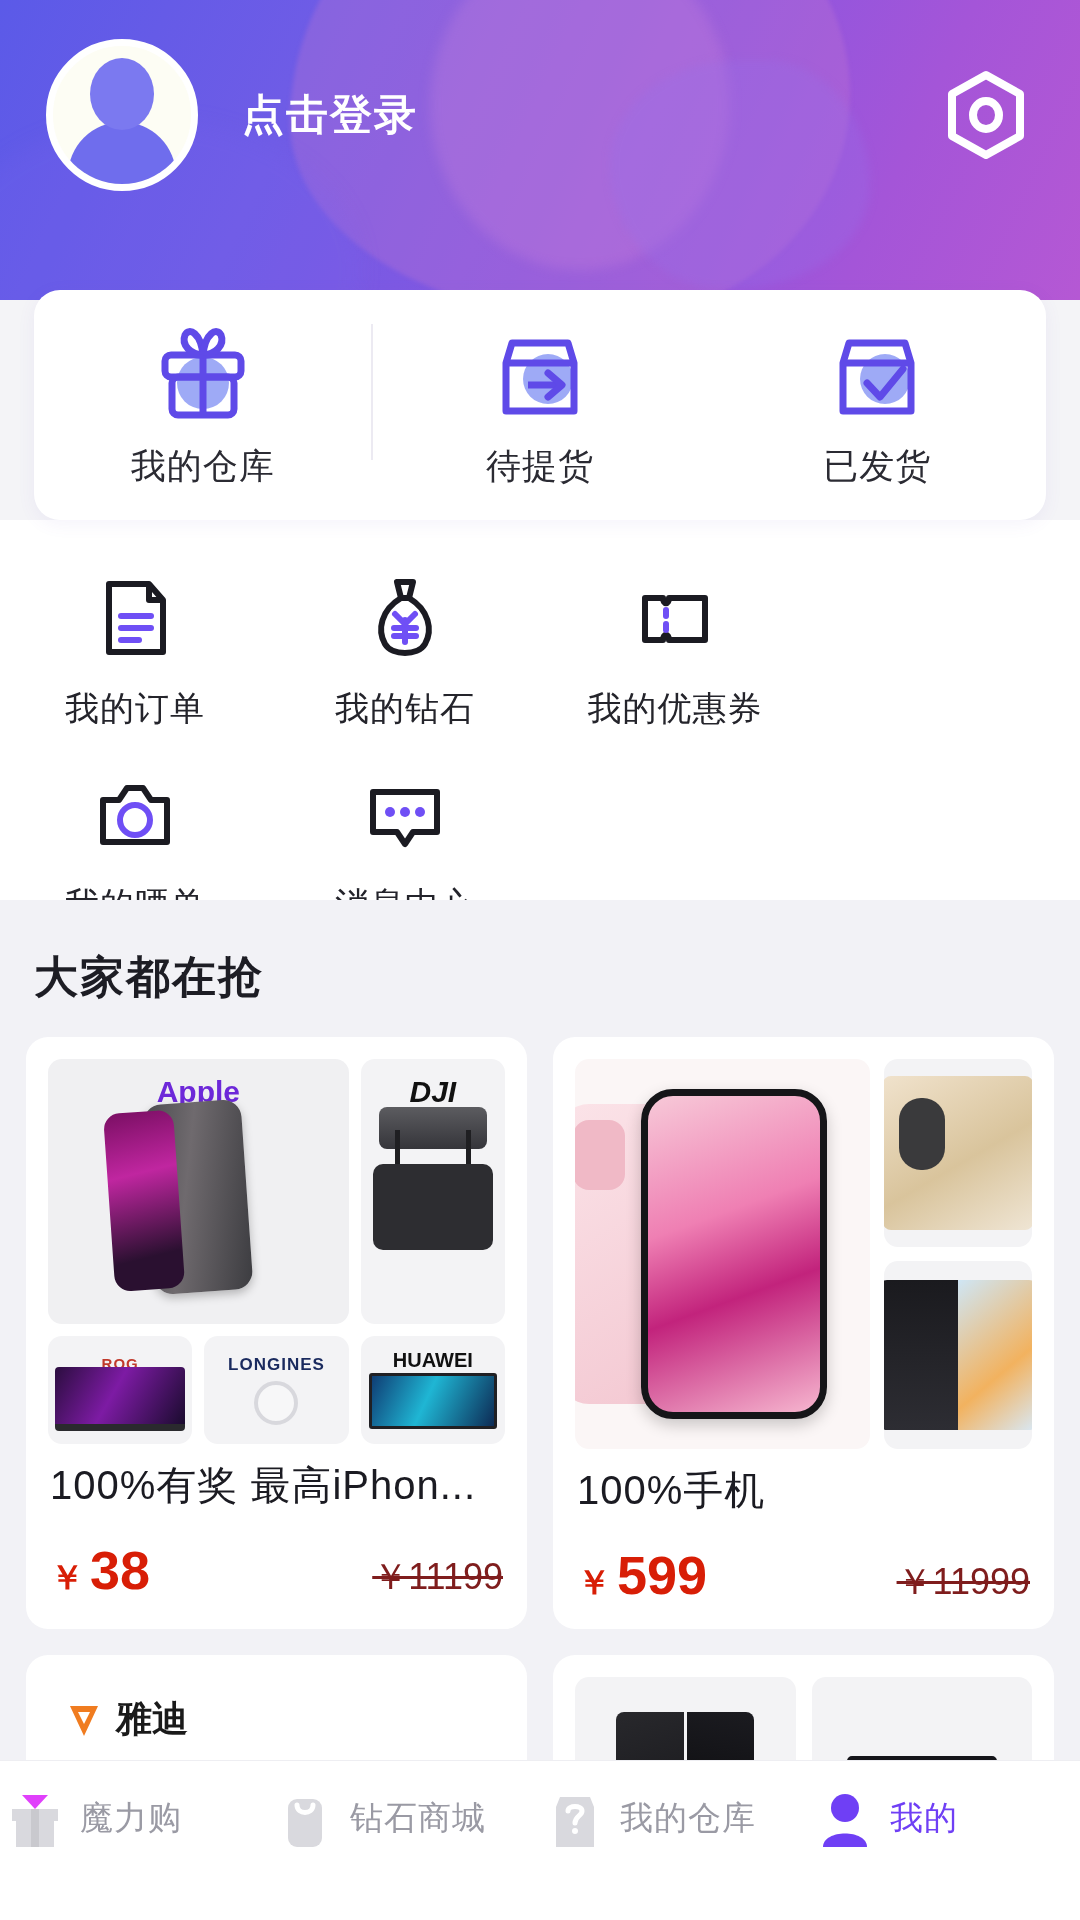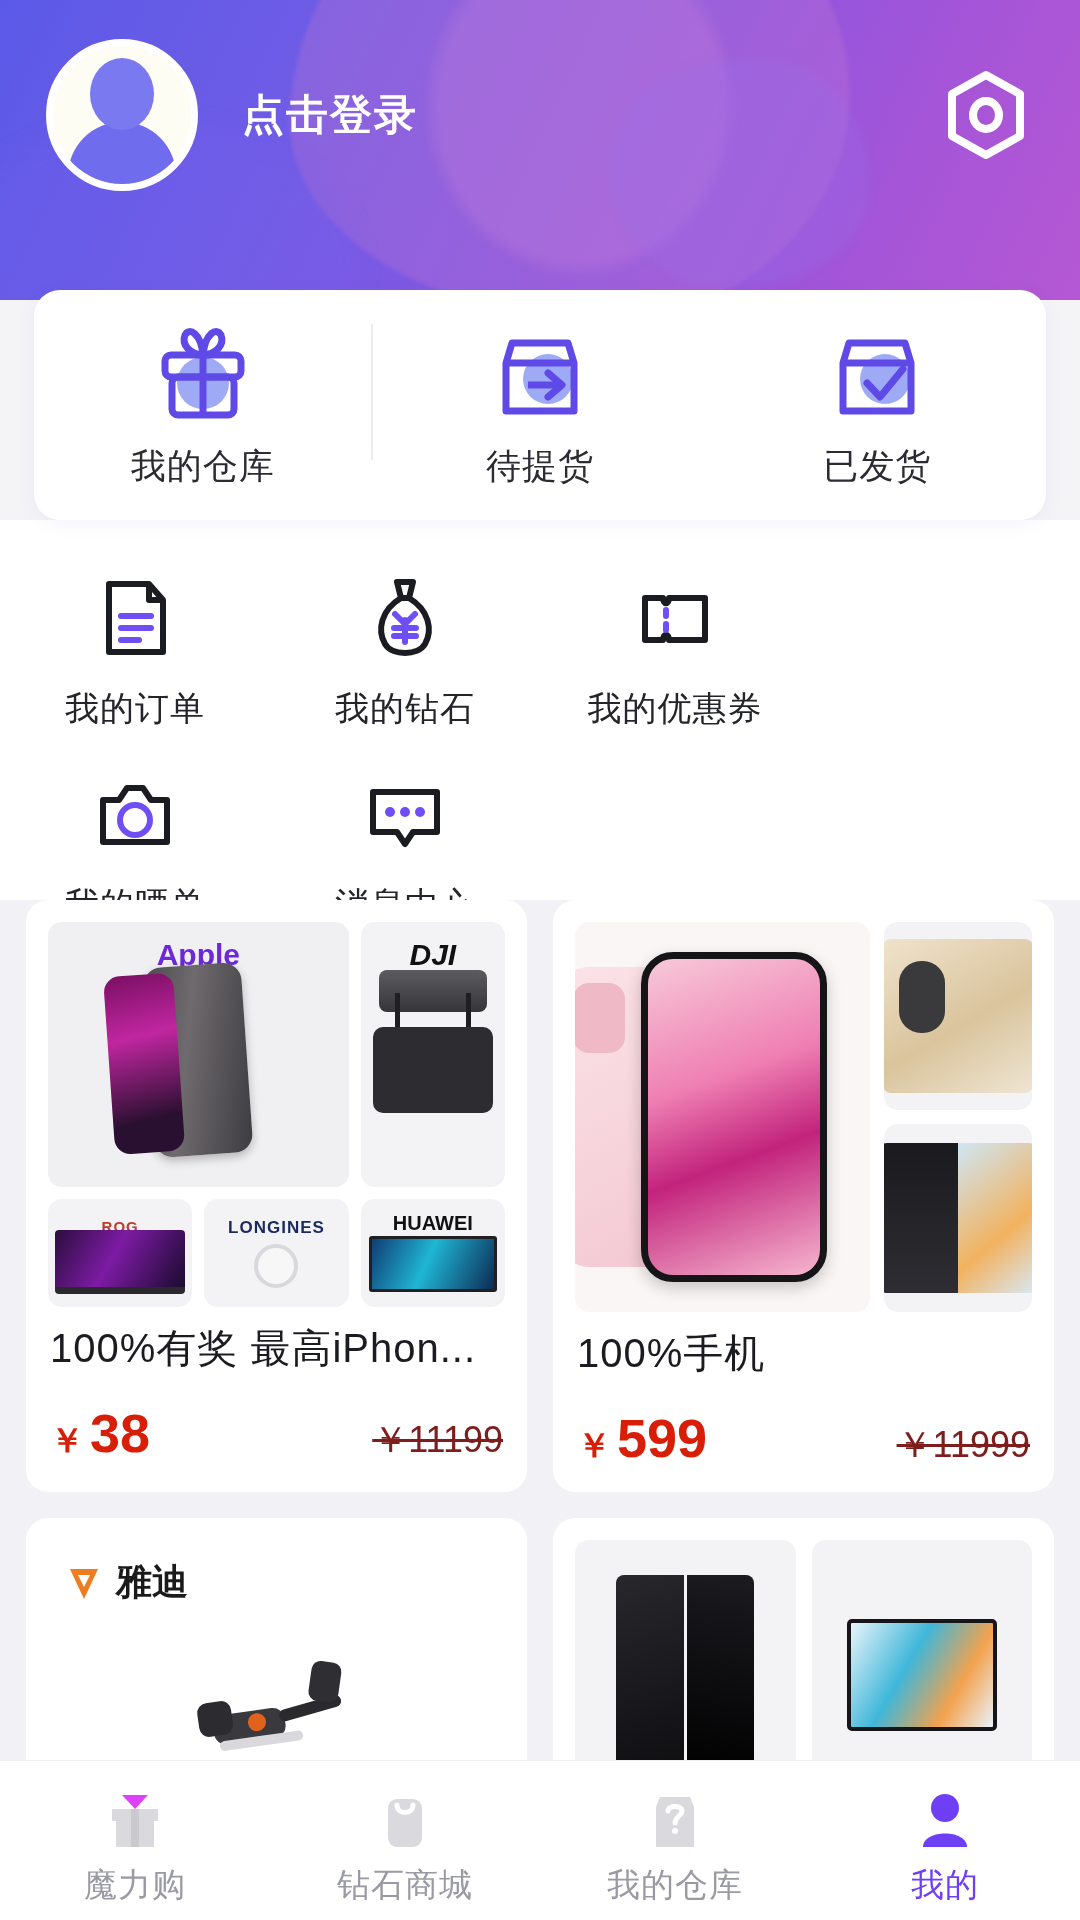--- a/index.html
+++ b/index.html
@@ -255,21 +255,21 @@
     background:linear-gradient(120deg,#e8f4fb,#3fb7d9 40%,#f3a24e 72%,#eaf3fb);
     border:4px solid #15151a; border-radius:5px;
   }
 
   
   .tabbar {
     position:absolute; bottom:0; left:0; width:1080px; height:160px;
     background:#ffffff; display:flex; align-items:flex-start;
     padding-top:22px; border-top:1px solid #eeeef2; z-index:20;
   }
-  .tab { flex:1; display:flex; flex-direction:column; align-items:center; gap:10px; }
+  .tab { flex:1; display:flex; flex-direction:row; align-items:center; gap:10px; }
   .tab-label { font-size:33px; color:#9a9aa4; letter-spacing:1px; }
   .tab.active .tab-label { color:#6f3ff5; }
 </style>
 </head>
 <body>
 
 <div class="header">
   <div class="hdr-blob-a"></div>
   <div class="hdr-blob-b"></div>
   <div class="hdr-blob-c"></div>
@@ -385,20 +385,21 @@
       </svg>
       <div class="menu-label">消息中心</div>
     </div>
 
     <div class="menu-cell"></div>
     <div class="menu-cell"></div>
   </div>
 </div>
 
 <div class="products-section">
+  <div class="section-title">大家都在抢</div>
 
   <div class="grid">
 
     <div class="p-card">
       <div class="tiles-a">
         <div class="tile big">
           <div class="brand-apple">Apple</div>
           <div class="phone-dark"></div>
         </div>
         <div class="tile">

